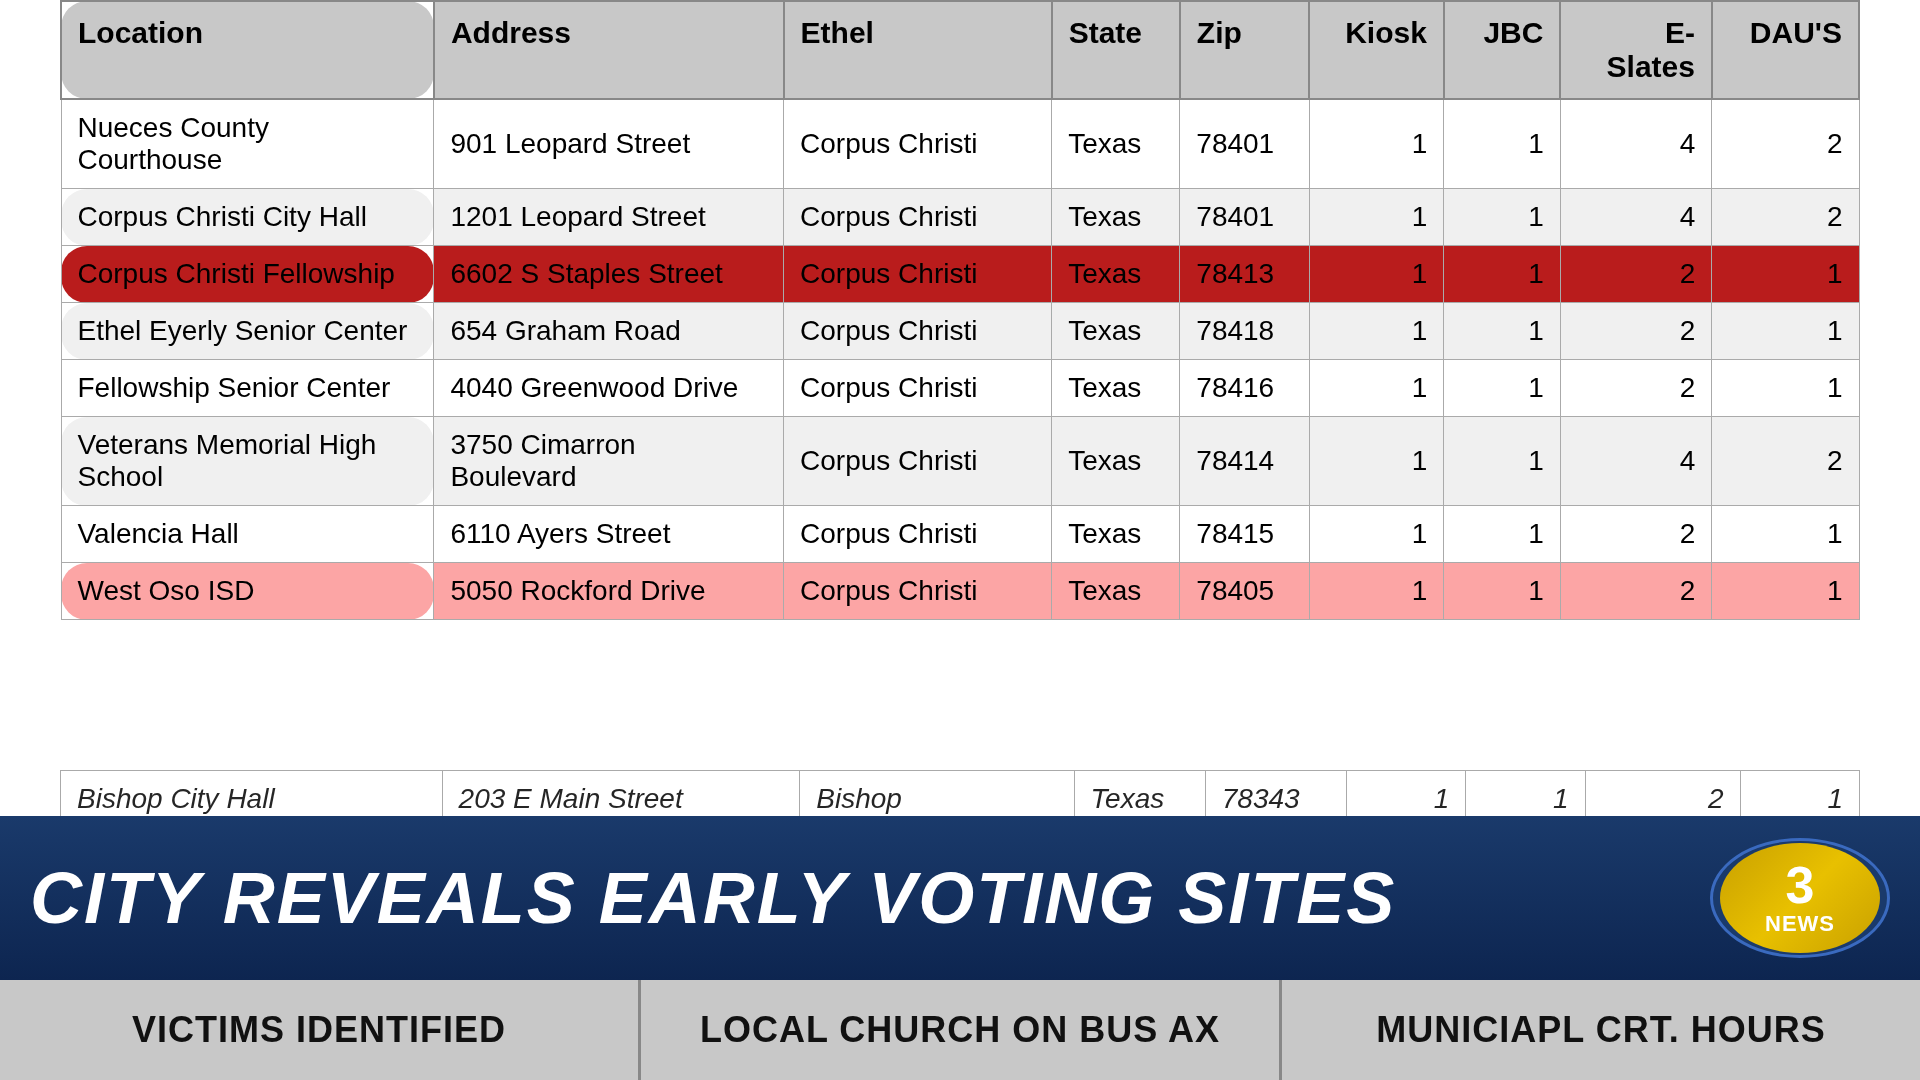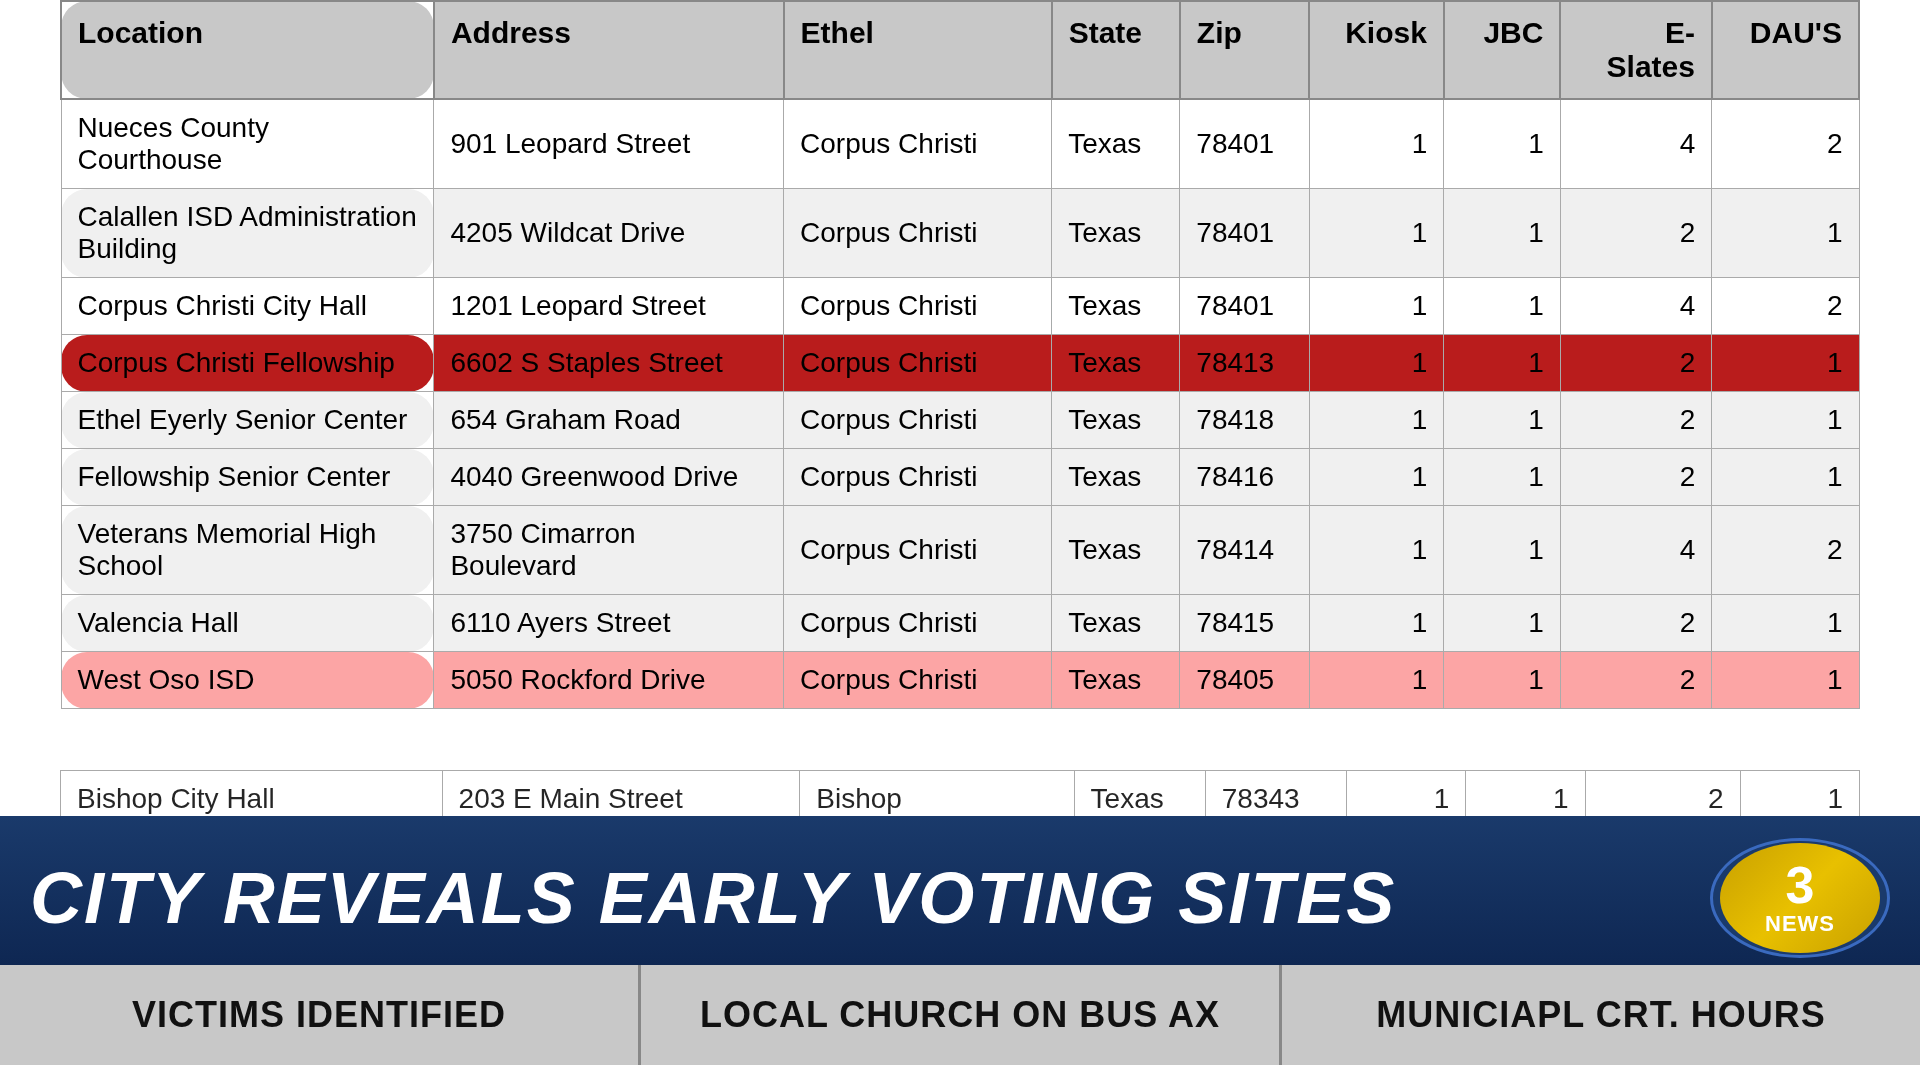--- a/index.html
+++ b/index.html
@@ -74,20 +74,21 @@
     .col-eslates { width: 130px; text-align: right; }
     .col-daus { width: 100px; text-align: right; }
 
     td.col-kiosk, td.col-jbc, td.col-eslates, td.col-daus {
       text-align: right;
     }
 
     
     .row-partial {
       opacity: 0.85;
+      font-style: italic;
     }
 
     
     #lower-overlay {
       position: absolute;
       bottom: 0;
       left: 0;
       right: 0;
       height: 310px;
       background: rgba(0,0,0,0.0);
@@ -151,21 +152,21 @@
       color: #fff;
       font-size: 22px;
       font-weight: 900;
       text-transform: uppercase;
       letter-spacing: 1px;
     }
 
     
     #ticker {
       position: absolute;
-      bottom: 15px;
+      bottom: 0;
       left: 0;
       right: 0;
       height: 100px;
       background: #c8c8c8;
       display: flex;
       align-items: center;
     }
 
     .ticker-item {
       flex: 1;
@@ -229,31 +230,20 @@
       <tr>
             <td class="col-location">Nueces County Courthouse</td>
             <td class="col-address">901 Leopard Street</td>
             <td class="col-city">Corpus Christi</td>
             <td class="col-state">Texas</td>
             <td class="col-zip">78401</td>
             <td class="col-kiosk">1</td>
             <td class="col-jbc">1</td>
             <td class="col-eslates">4</td>
             <td class="col-daus">2</td>
-          </tr>
-          <tr style="background: rgb(240, 240, 240);">
-            <td class="col-location">Calallen ISD Administration Building</td>
-            <td class="col-address">4205 Wildcat Drive</td>
-            <td class="col-city">Corpus Christi</td>
-            <td class="col-state">Texas</td>
-            <td class="col-zip">78401</td>
-            <td class="col-kiosk">1</td>
-            <td class="col-jbc">1</td>
-            <td class="col-eslates">2</td>
-            <td class="col-daus">1</td>
           </tr>
           <tr>
             <td class="col-location">Corpus Christi City Hall</td>
             <td class="col-address">1201 Leopard Street</td>
             <td class="col-city">Corpus Christi</td>
             <td class="col-state">Texas</td>
             <td class="col-zip">78401</td>
             <td class="col-kiosk">1</td>
             <td class="col-jbc">1</td>
             <td class="col-eslates">4</td>

